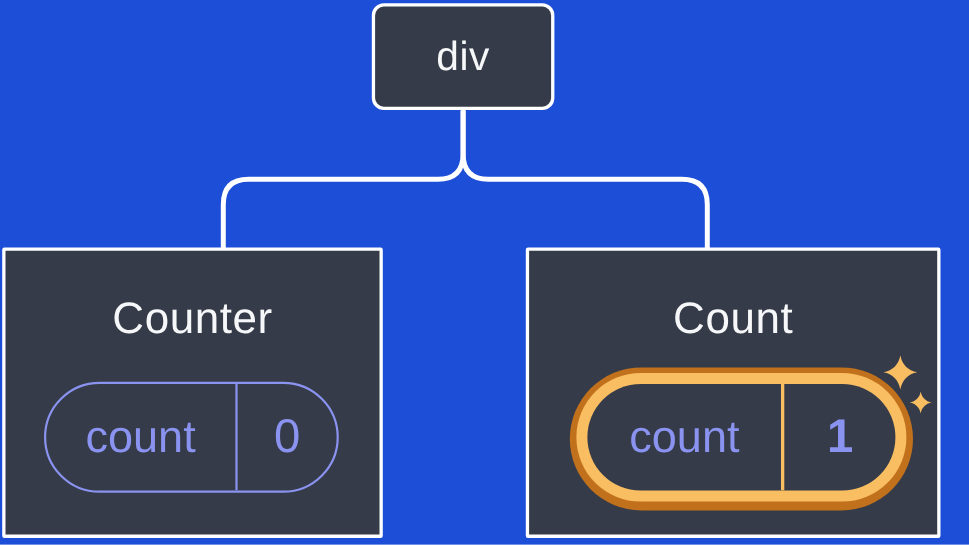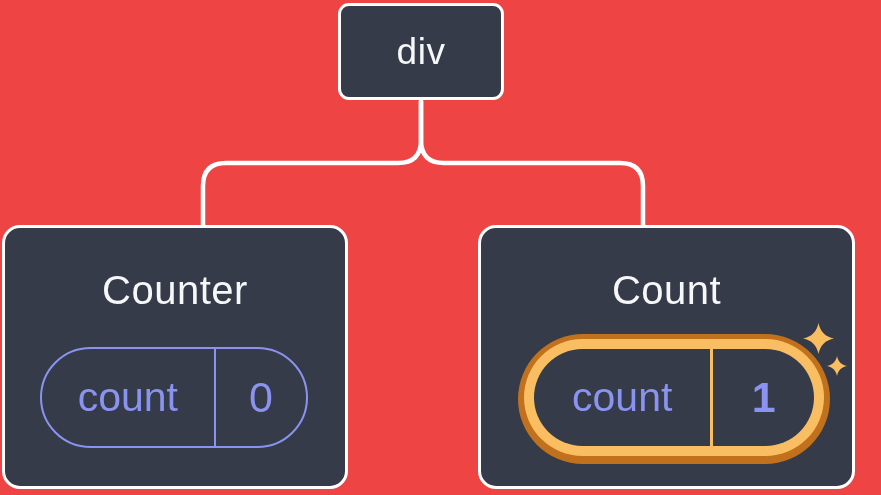--- a/index.html
+++ b/index.html
@@ -4,21 +4,21 @@
 <style>
   html, body { margin: 0; padding: 0; }
   body {
     font-family: "Liberation Sans", sans-serif;
     -webkit-font-smoothing: antialiased;
   }
   .stage {
     position: relative;
     width: 881px;
     height: 495px;
-    background: #ef4444;
+    background: #1d4ed8;
     overflow: hidden;
   }
   .connectors {
     position: absolute;
     left: 0; top: 0;
     width: 881px; height: 495px;
     pointer-events: none;
   }
   
   .root-node {
@@ -38,21 +38,21 @@
     letter-spacing: 0.5px;
   }
   
   .card {
     position: absolute;
     top: 225px;
     height: 264px;
     box-sizing: border-box;
     background: #353B48;
     border: 3.5px solid #FFFFFF;
-    border-radius: 18px;
+    border-radius: 2px;
   }
   .card.left  { left: 2px;   width: 346px; }
   .card.right { left: 478px; width: 377px; }
   .card-title {
     position: absolute;
     left: 0; top: 40px;
     width: 100%;
     text-align: center;
     color: #F6F7F9;
     font-size: 40px;

